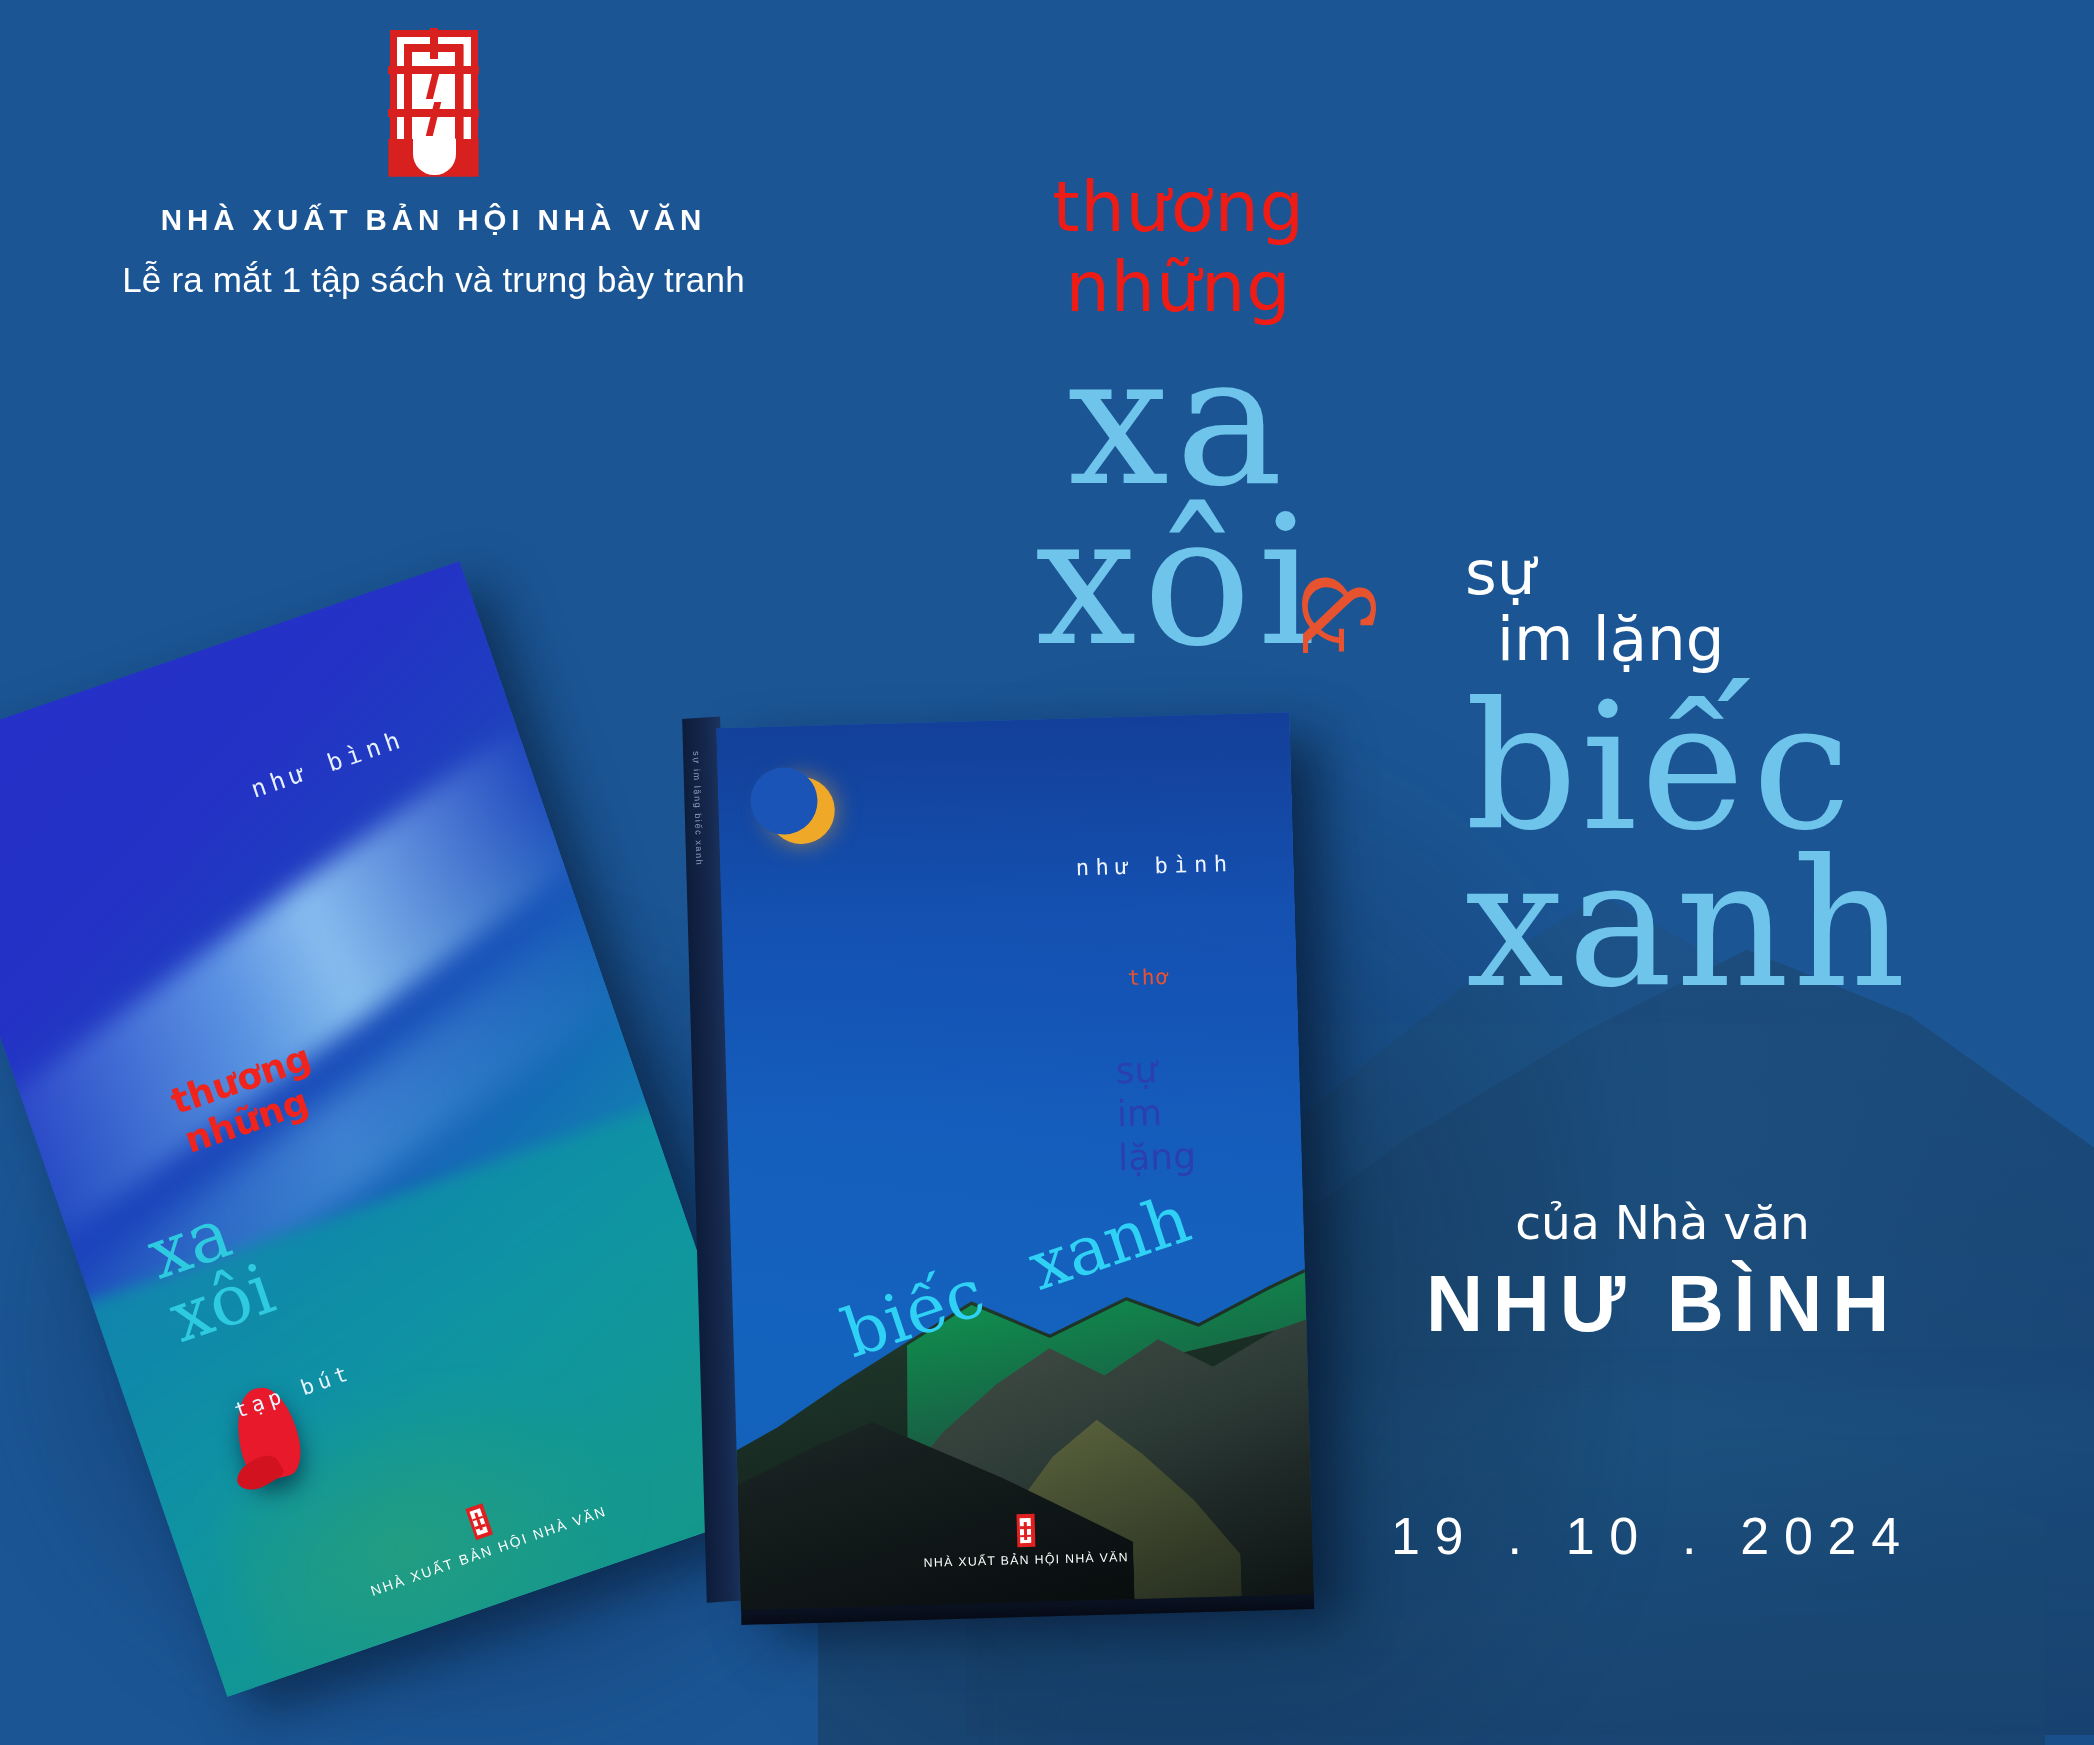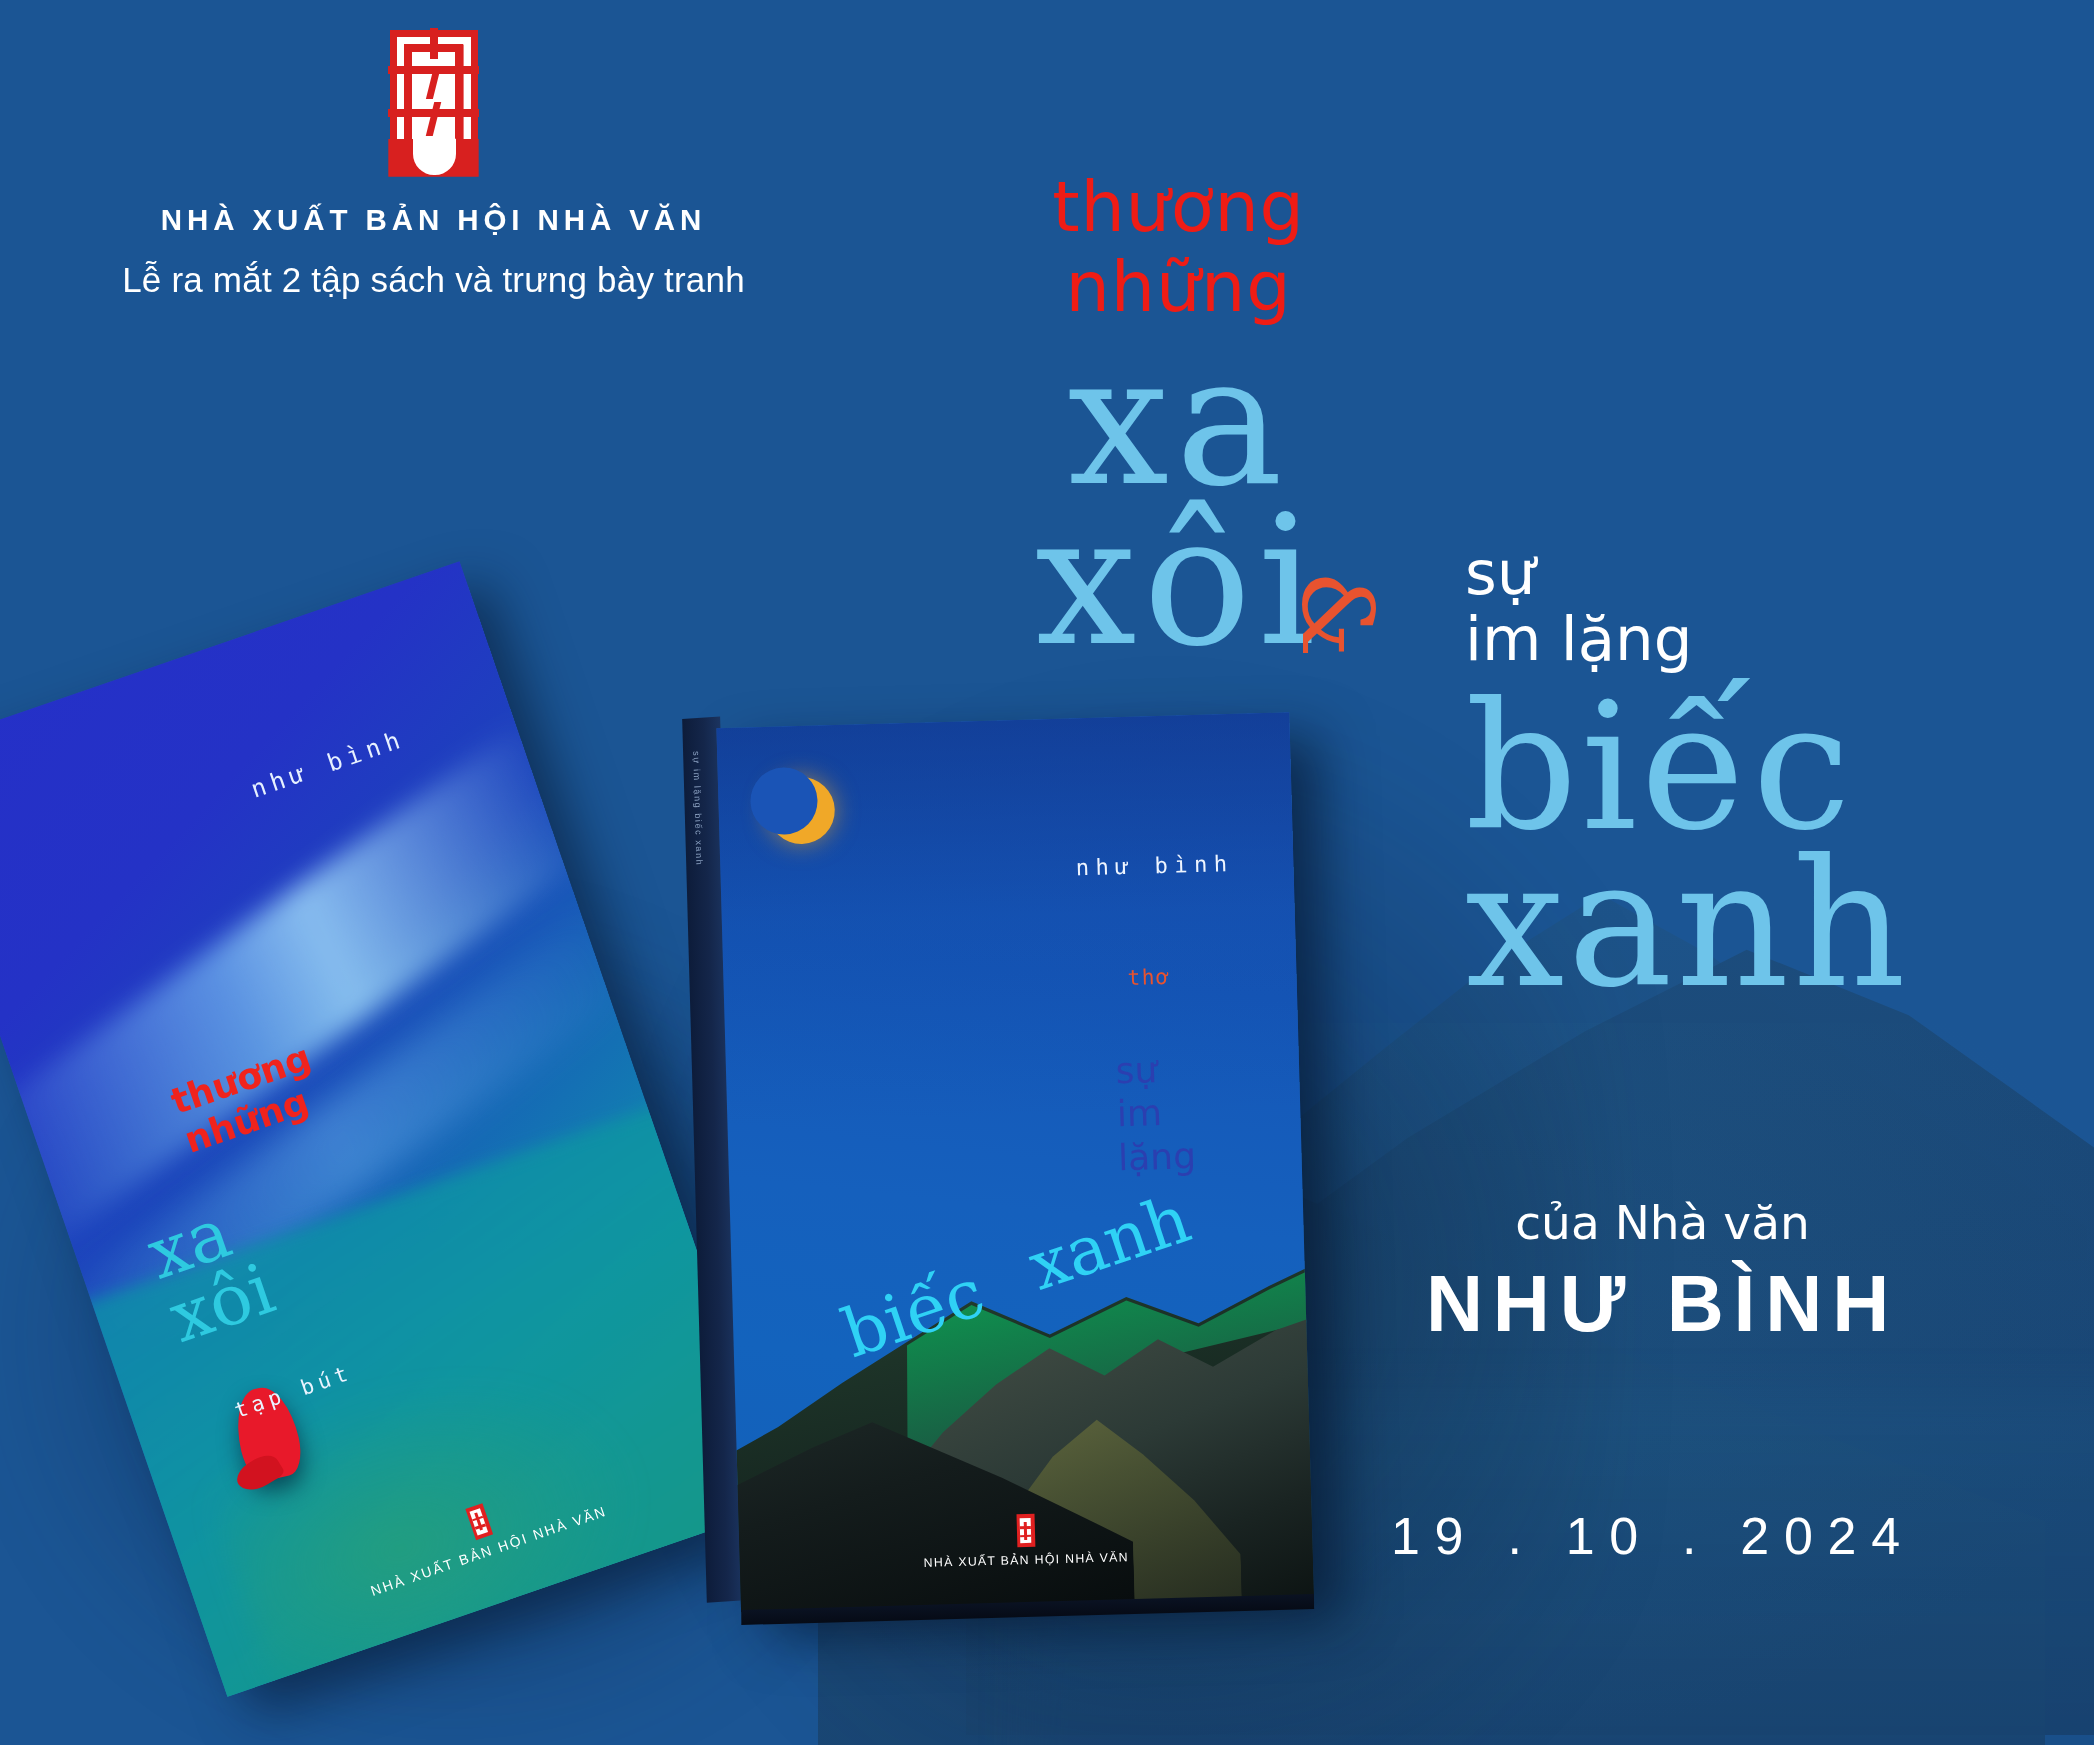--- a/index.html
+++ b/index.html
@@ -112,21 +112,21 @@
     color:#e8532f;font-size:98px;line-height:1;font-family:"DejaVu Serif", serif;
     transform:rotate(90deg);transform-origin:50% 50%;font-weight:300;
   }
 
   
   .title-right{position:absolute;left:1465px;top:540px;width:622px;}
   .tr-white{
     color:#ffffff;font-size:61px;line-height:1.08;font-weight:400;
     font-family:"DejaVu Sans", sans-serif;
   }
-  .tr-white .l2{display:block;}
+  .tr-white .l2{display:block;margin-left:32px;}
   .tr-blue{
     color:#6ec4ea;font-size:176px;line-height:.94;font-weight:300;letter-spacing:3.3px;
     font-family:"DejaVu Serif", serif;margin-top:13px;
   }
   .tr-blue .l2{display:block;margin-top:-8.2px;}
 
   
   .author-block{position:absolute;left:1319px;top:1195px;width:687px;text-align:center;}
   .author-pre{color:#ffffff;font-size:47px;font-weight:400;font-family:"DejaVu Sans", sans-serif;}
   .author-name{
@@ -336,21 +336,21 @@
         <div class="inner"></div>
         <div class="bar b1"></div>
         <div class="bar b2"></div>
         <div class="tick t1"></div>
         <div class="tick t2"></div>
         <div class="tick t3"></div>
         <div class="nib"></div>
       </div>
     </div>
     <div class="pub-name">NHÀ XUẤT BẢN HỘI NHÀ VĂN</div>
-    <div class="event-line">Lễ ra mắt 2 tập sách và trưng bày tranh</div>
+    <div class="event-line">Lễ ra mắt 1 tập sách và trưng bày tranh</div>
   </div>
 
   <div class="title-left">
     <div class="t-red">
       <span>thương</span>
       <span class="l2">những</span>
     </div>
     <div class="t-blue-big">
       <span>xa</span>
       <span class="l2">xôi</span>

